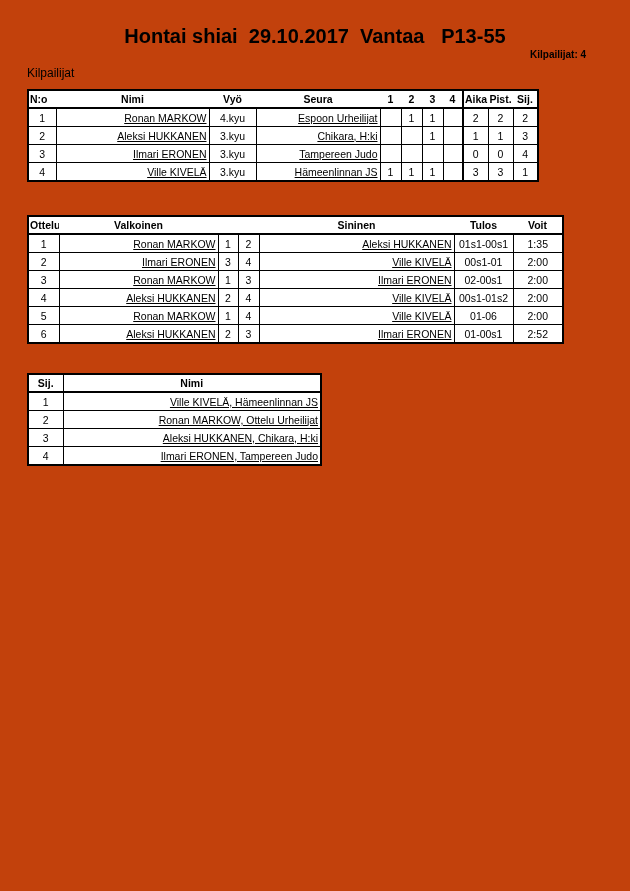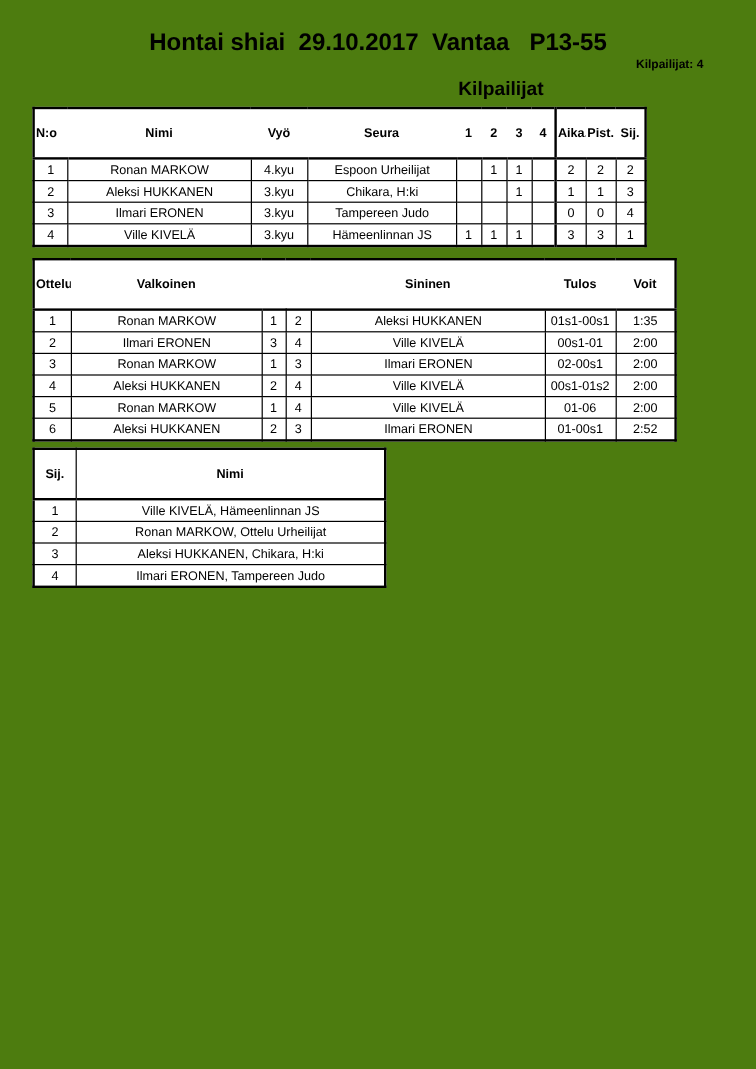--- a/index.html
+++ b/index.html
@@ -1,53 +1,53 @@
 <!DOCTYPE html>
 <html><head>
 <meta charset="utf-8">
 <style>
   html, body { margin:0; padding:0; background:#ffffff; }
   .page {
-    position:relative; width:630px; height:891px; background:#4d7c0f;
+    position:relative; width:630px; height:891px; background:#c2410c;
     font-family:"Liberation Sans", sans-serif; color:#000; overflow:hidden;
   }
   .title {
     position:absolute; top:25px; left:0; width:630px; text-align:center;
     font-size:20px; font-weight:bold; white-space:pre;
   }
   .count {
     position:absolute; top:49px; left:530px;
     font-size:10px; font-weight:bold; white-space:nowrap;
   }
-  .sec { position:absolute; font-size:16px; font-weight:bold; text-align:right; }
+  .sec { position:absolute; font-size:12px; font-weight:normal; text-align:left; }
   .sec1 { top:66px; left:27px; width:426px; }
   .sec2 { top:198px; left:27px; width:535px;margin-top:20px; }
   .sec3 { top:356px; left:27px; width:293px; }
 
   table {
     position:absolute; border-collapse:collapse; table-layout:fixed;
     border:2px solid #000; background:#fff;
   }
   .t1 { top:89px;  left:27px; width:510px; }
   .t2 { top:215px; left:27px; width:535px; }
   .t3 { top:373px; left:27px; width:293px; }
 
   th {
     border:none; border-bottom:2px solid #000;
     font-size:10.5px; font-weight:bold; height:16px;
-    padding:12px 1px; text-align:center; vertical-align:middle;
+    padding:0 1px; text-align:center; vertical-align:middle;
     white-space:nowrap; overflow:hidden;
   }
   td {
     border:1px solid #000; font-size:10.5px; height:17px;
     padding:0 2px; text-align:center; vertical-align:middle;
     white-space:nowrap; overflow:hidden;
   }
   .hl  { text-align:left; padding-left:1px; }  
-  .l   { text-align:center; padding-left:3px; }  
+  .l   { text-align:right; padding-left:3px;text-decoration:underline; }  
   th.thickL, td.thickL { border-left:2px solid #000; }
   .t3 th.div { border-left:1px solid #000; }
 </style>
 </head>
 <body>
 
 <div class="page">
 
   <div class="title">Hontai shiai  29.10.2017  Vantaa   P13-55</div>
   <div class="count">Kilpailijat: 4</div>

